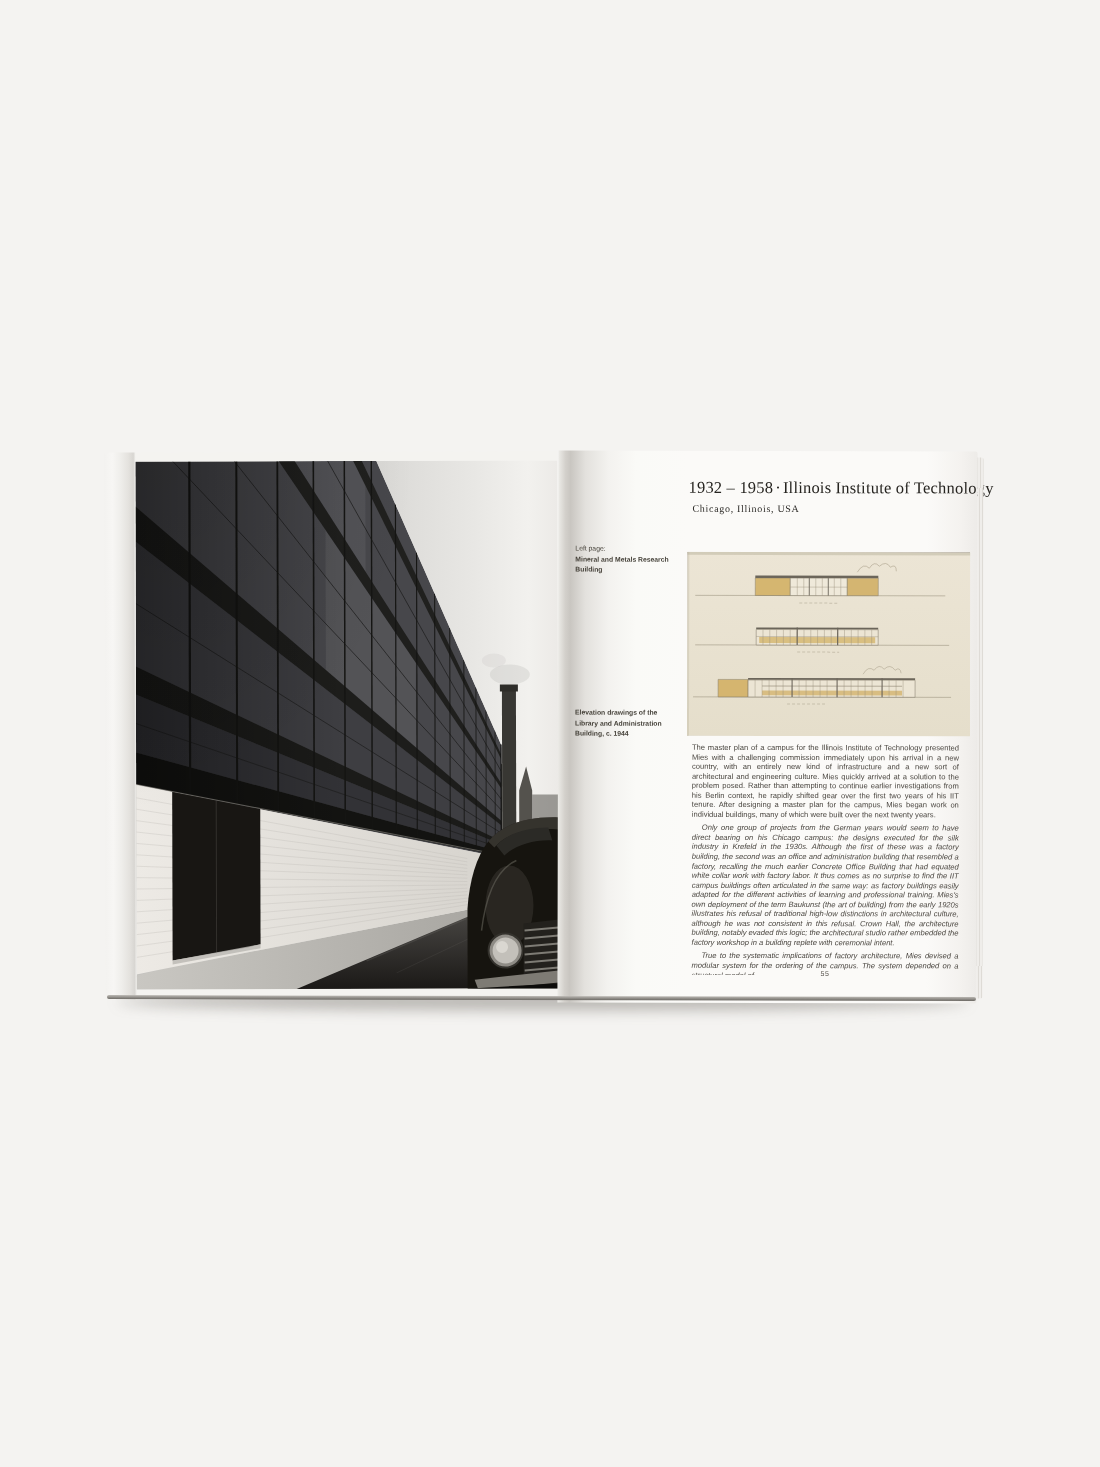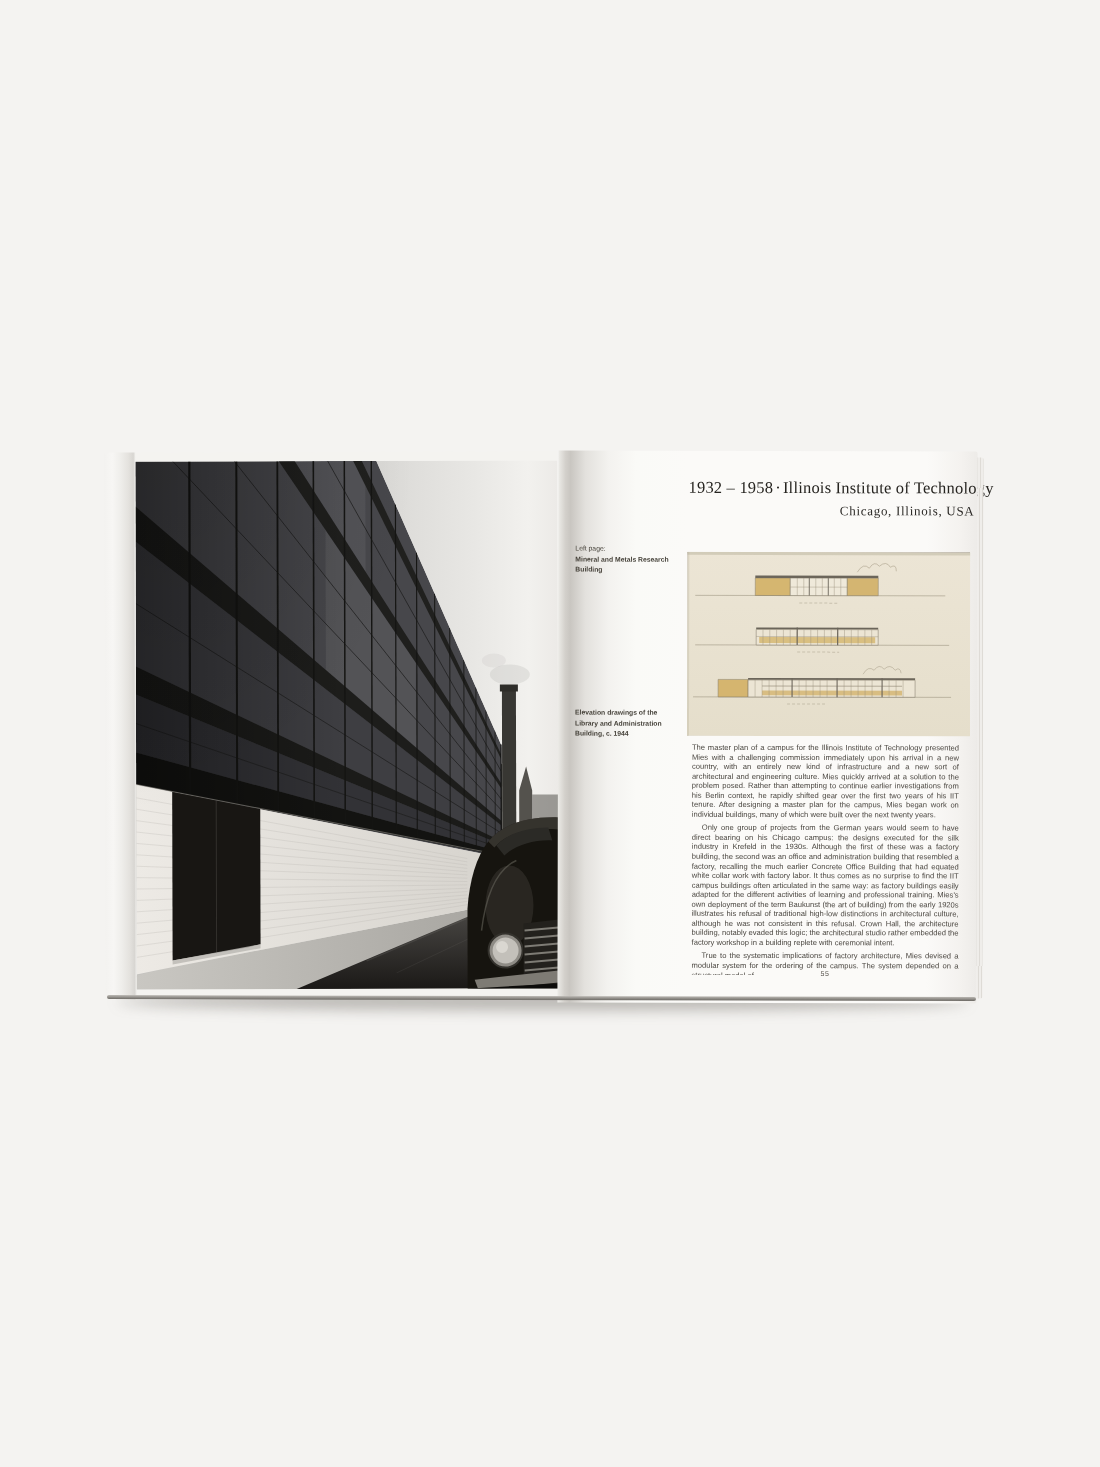--- a/index.html
+++ b/index.html
@@ -48,44 +48,44 @@
   
   .heading{
     position:absolute;left:130px;top:27px;width:275px;
     text-align:center;
     font-family:"Liberation Serif","DejaVu Serif",serif;
     font-size:16.5px;line-height:19px;color:#262420;
     letter-spacing:.2px;white-space:nowrap;
   }
   .heading .sep{margin:0 2px;}
   .subtitle{
-    position:absolute;left:141px;top:52px;width:275px;
-    text-align:right;
+    position:absolute;left:134px;top:52px;width:275px;
+    text-align:left;
     font-family:"Liberation Serif","DejaVu Serif",serif;
-    font-size:13px;color:#2c2a27;letter-spacing:.7px;
+    font-size:10px;color:#2c2a27;letter-spacing:.7px;
   }
   .caption{
     position:absolute;left:17px;width:103px;
     font-size:6.8px;line-height:1.55;color:#46423a;
   }
   .caption .lead{font-weight:400;display:block;}
   .caption .cap-text{font-weight:700;display:block;}
   .caption-top{top:93px;}
   .caption-bottom{top:257px;}
   .drawing-wrap{
     position:absolute;left:129px;top:101px;width:283px;height:184px;
     box-shadow:inset 0 2px 3px rgba(90,80,60,.25), inset 0 0 1px rgba(90,80,60,.4);
   }
   .bodytext{
     position:absolute;left:130px;top:288px;width:275px;height:236px;
     font-size:7.6px;line-height:9.55px;color:#4b4741;
     text-align:justify;overflow:hidden;
   }
   .bodytext p{margin:4px;}
-  .bodytext p + p{text-indent:10px;}
+  .bodytext p + p{text-indent:10px;font-style:italic;}
   .pagenum{
     position:absolute;left:130px;top:519px;width:275px;
     text-align:center;font-size:7px;color:#57534d;letter-spacing:.5px;
   }
 </style>
 </head>
 <body>
 
 <div class="scene">
 

